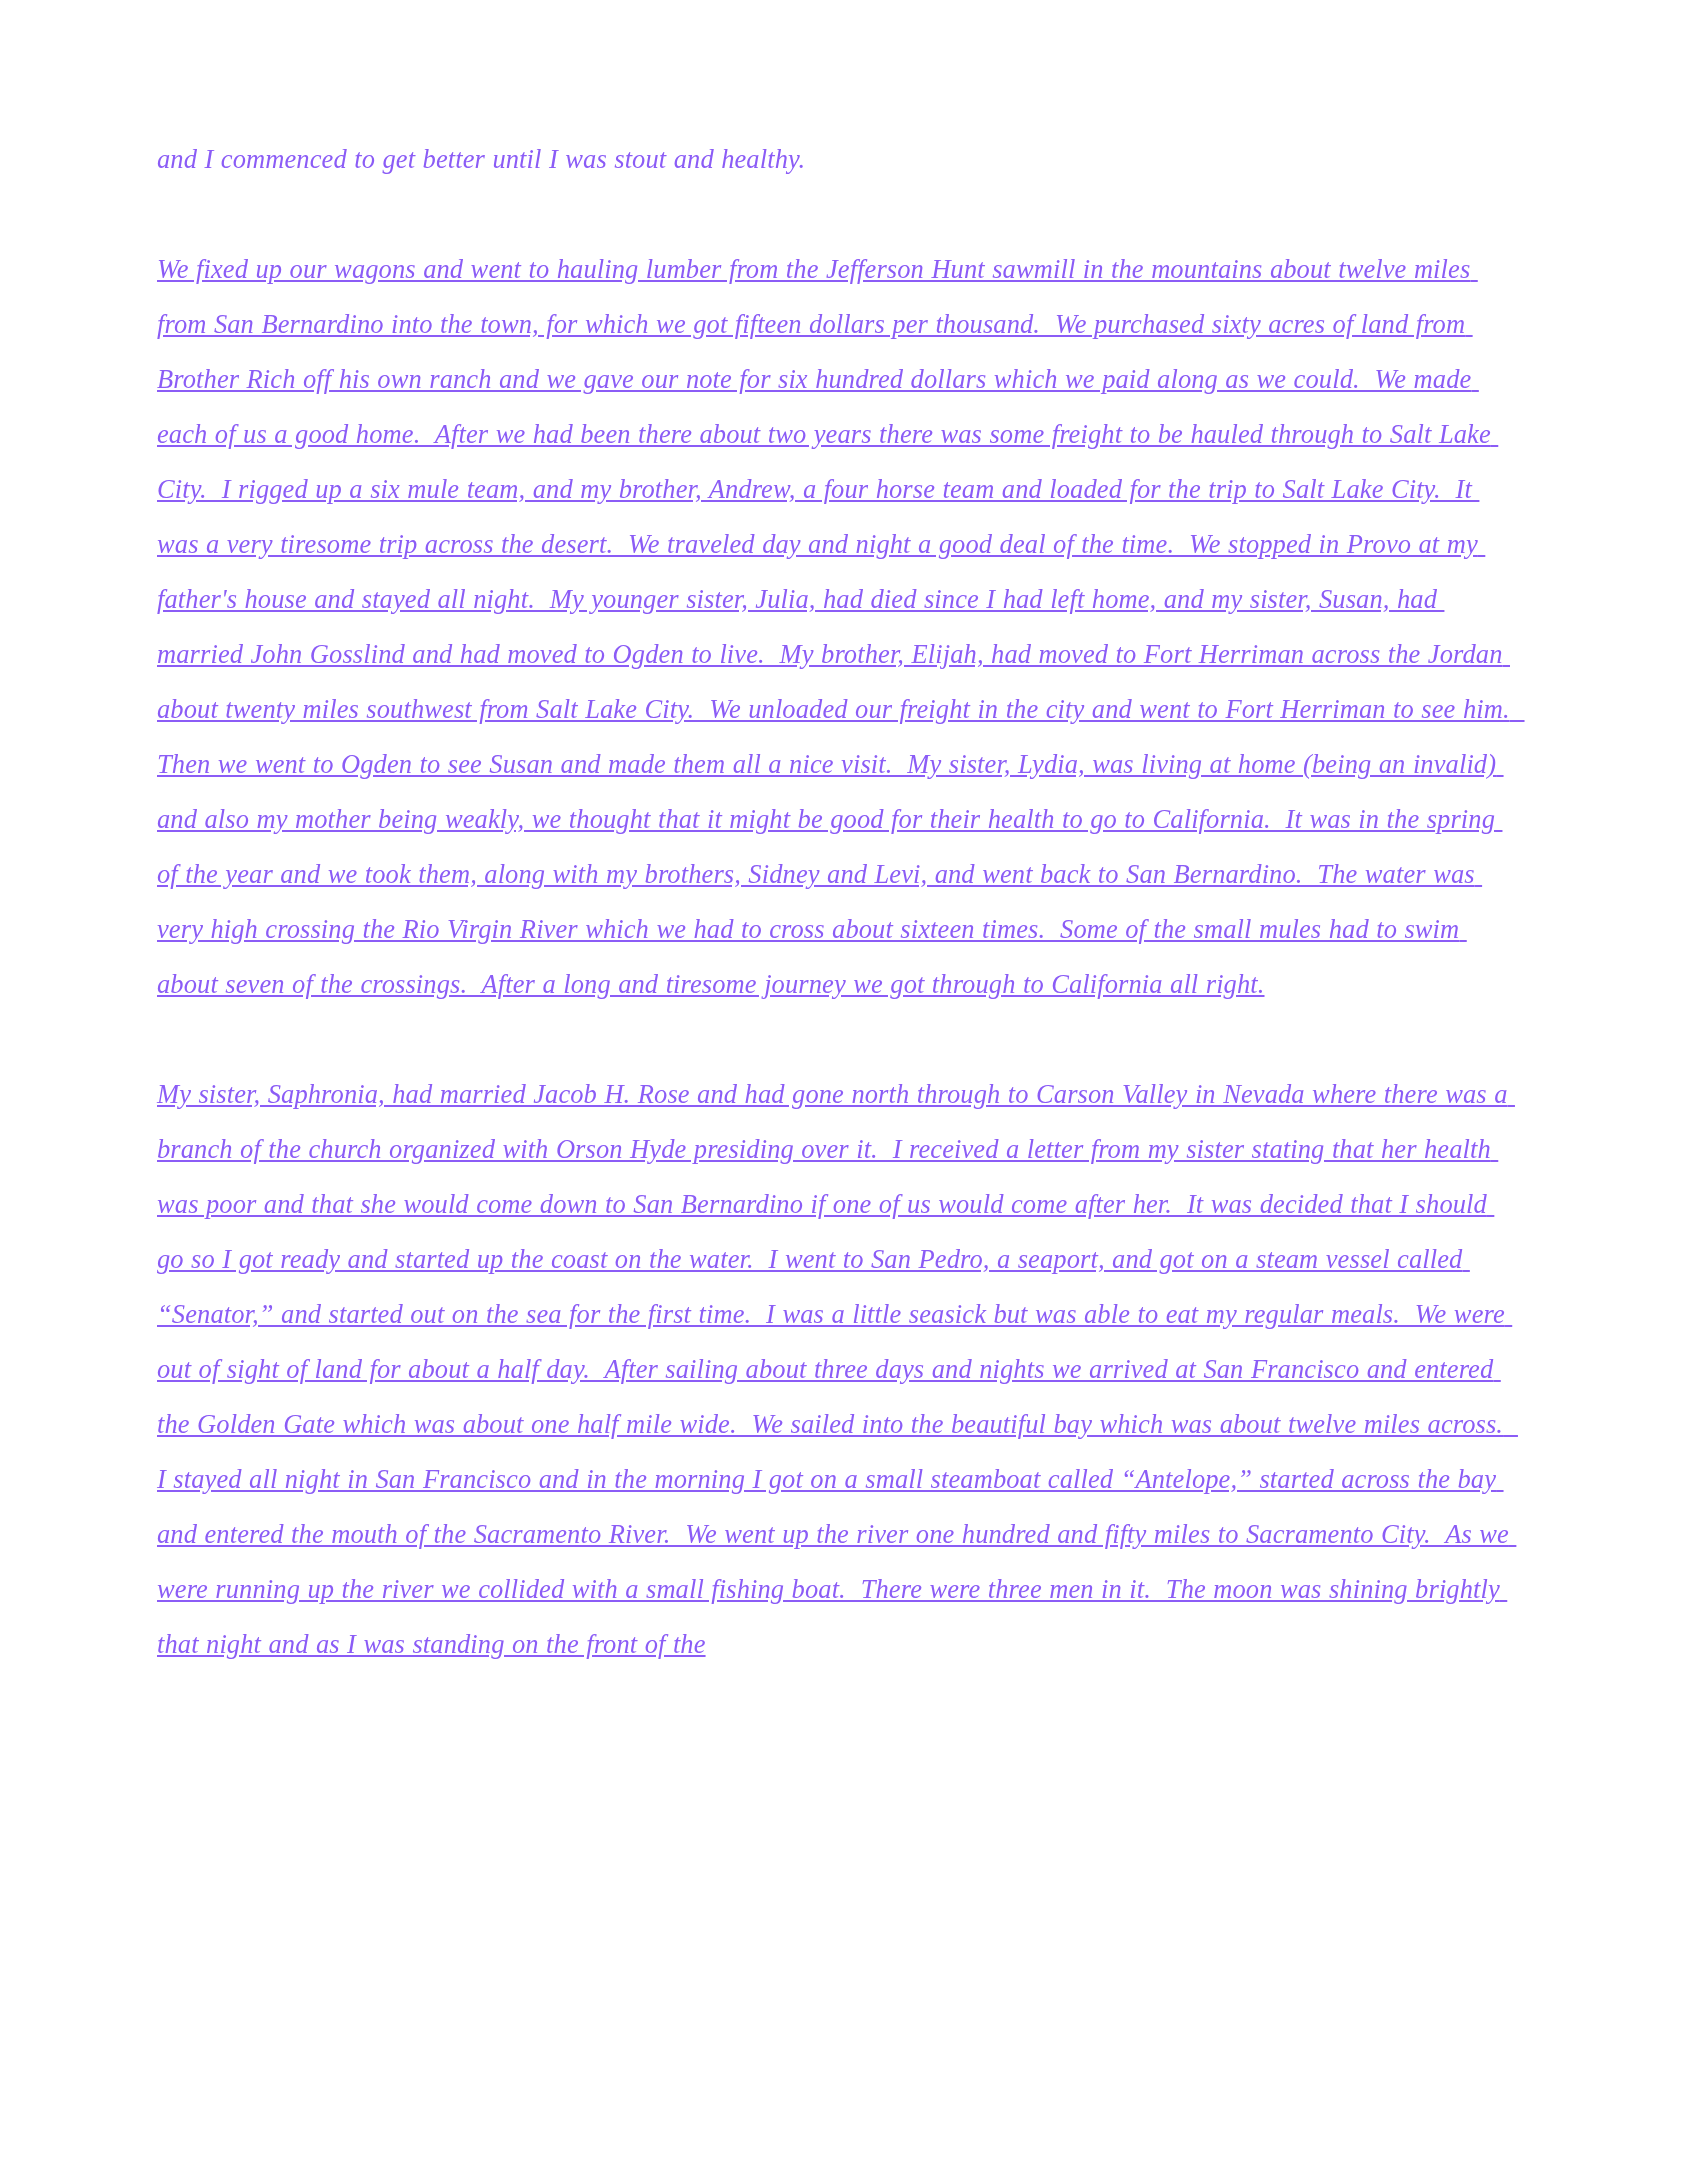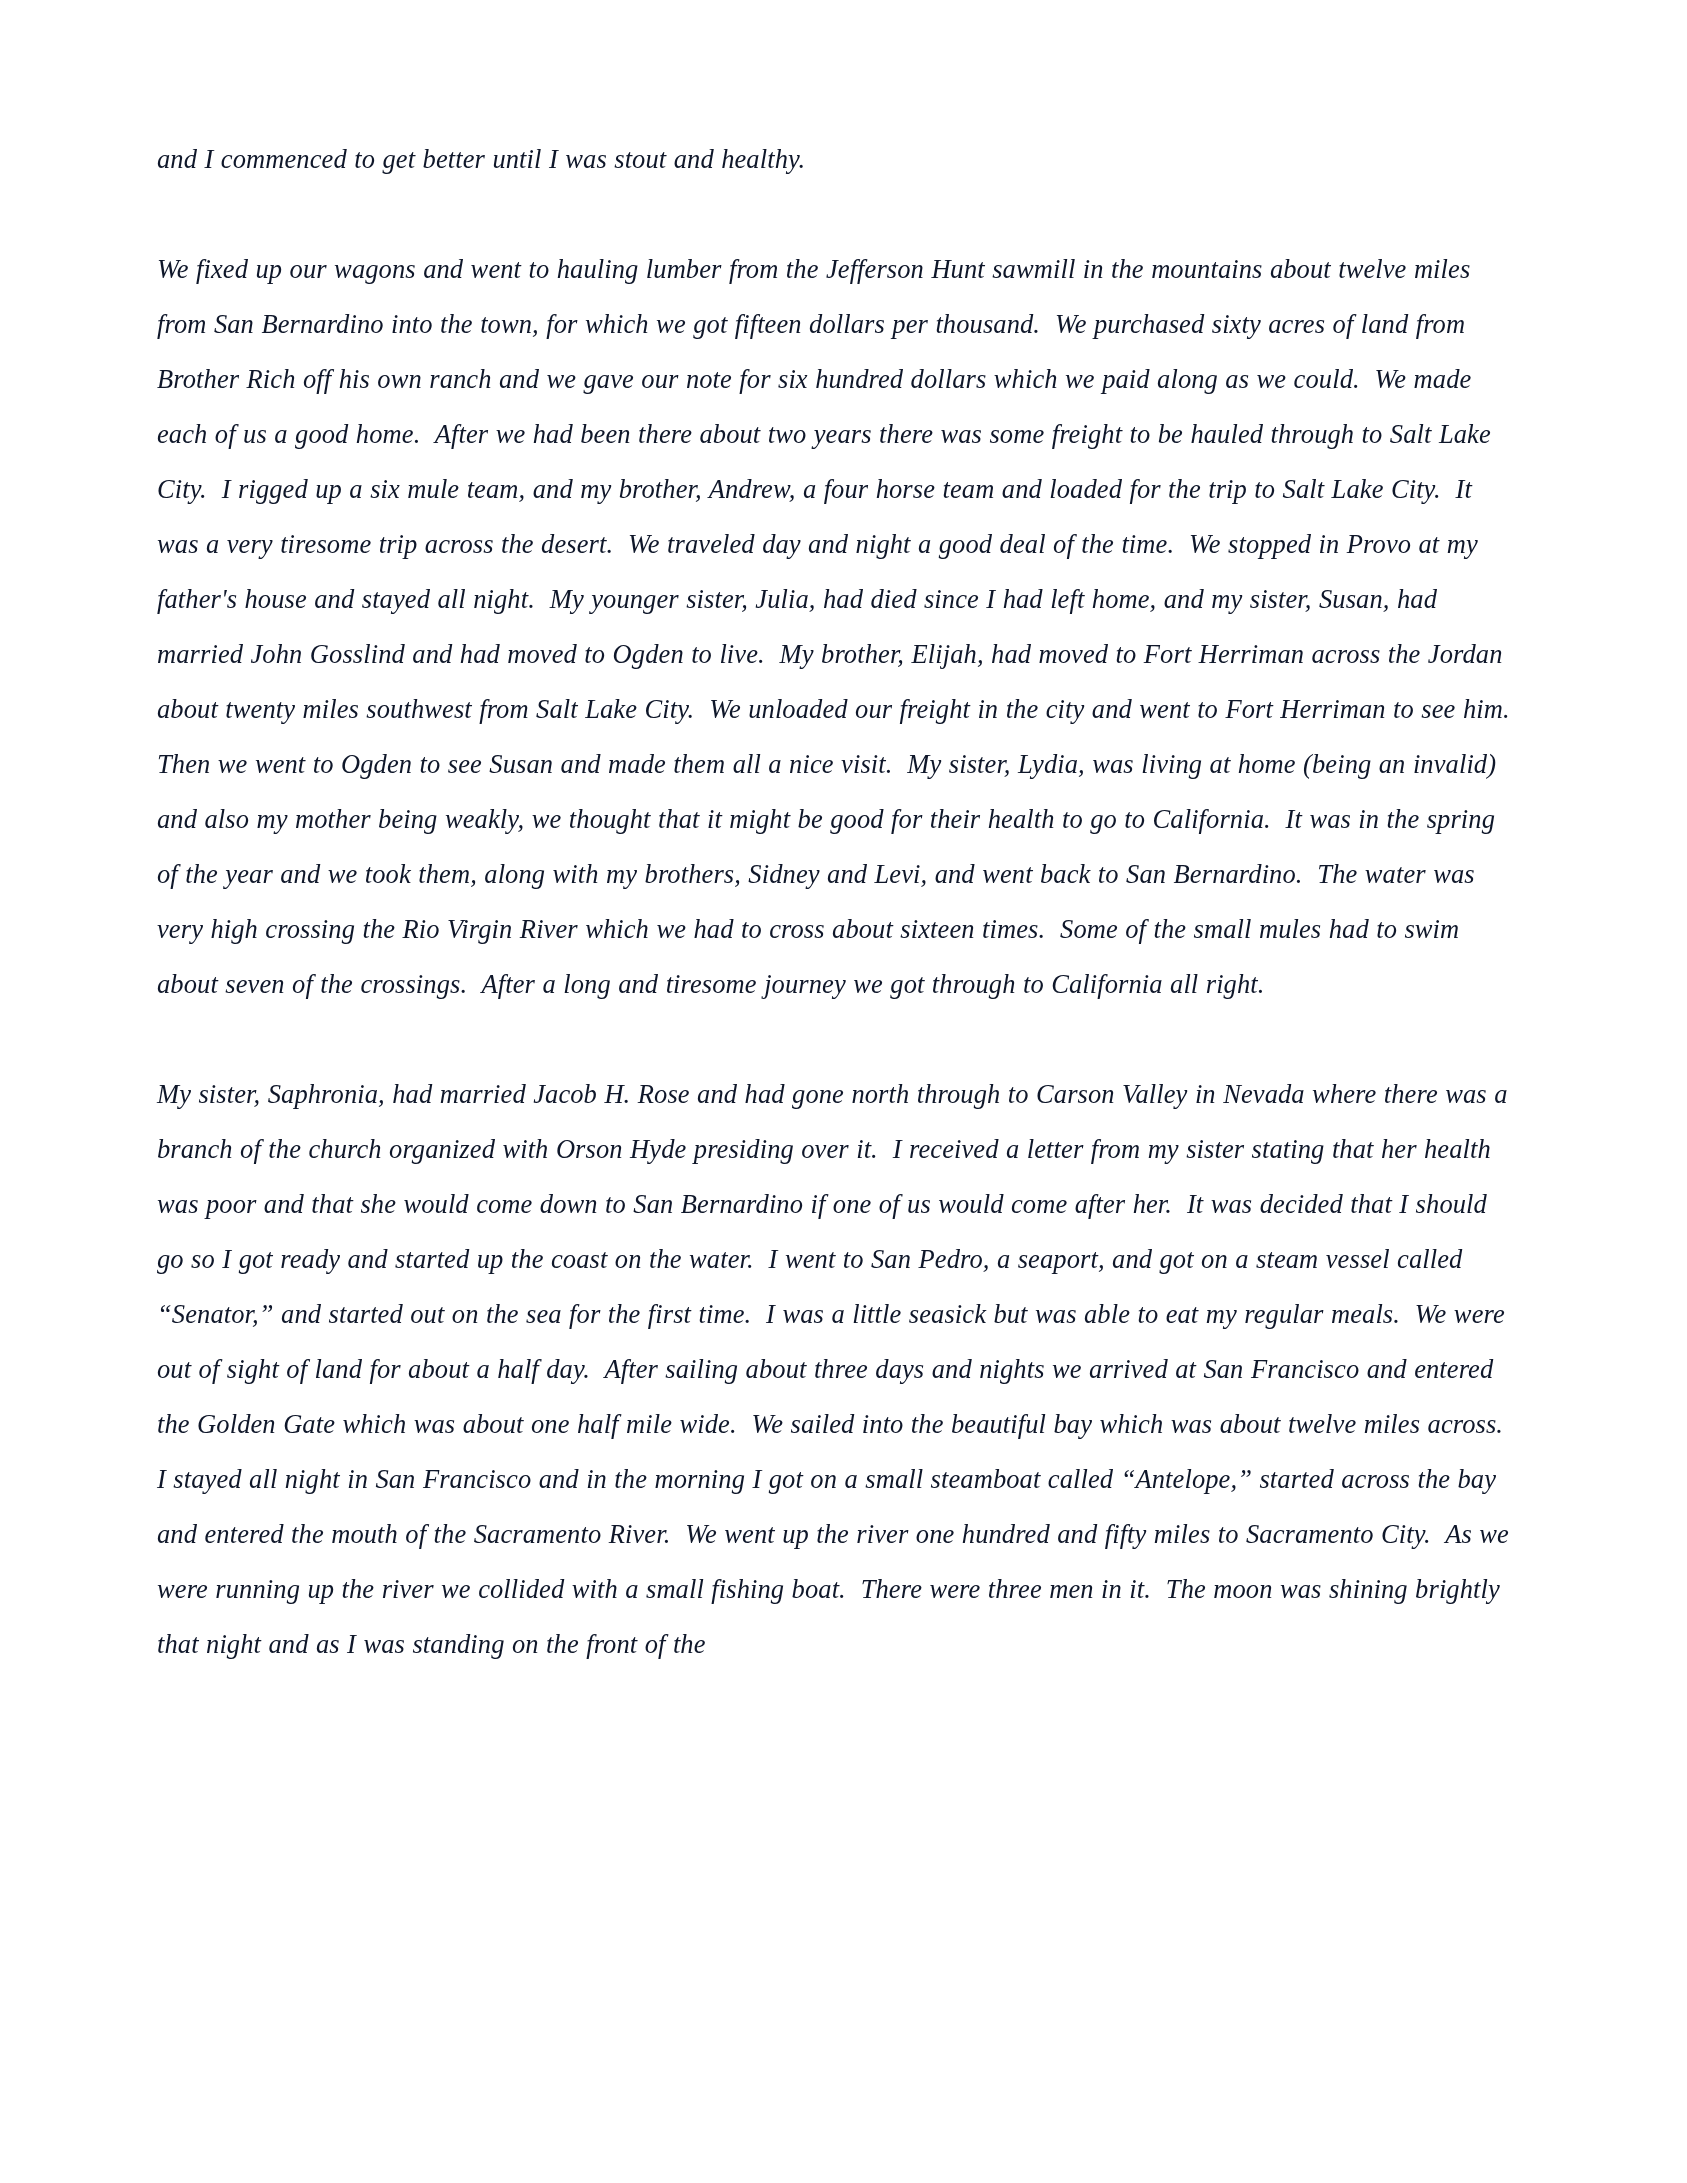--- a/index.html
+++ b/index.html
@@ -19,29 +19,30 @@
     position: absolute;
     left: 157px;
     top: 132px;
     width: 1356px;
   }
   .para {
     font-family: "Liberation Serif", "DejaVu Serif", serif;
     font-style: italic;
     font-size: 26.5px;
     line-height: 55px;
-    color: #0f172a;
+    color: #8b5cf6;
     text-align: left;
     margin: 0;
     white-space: pre-wrap;
     letter-spacing: 0.1px;
     word-spacing: 0.7px;
   }
   .para + .para {
     margin-top: 55px;
+    text-decoration: underline;
   }
 </style>
 </head>
 <body>
 
 <div class="page">
   <div class="text-block">
     <p class="para">and I commenced to get better until I was stout and healthy.</p>
     <p class="para">We fixed up our wagons and went to hauling lumber from the Jefferson Hunt sawmill in the mountains about twelve miles from San Bernardino into the town, for which we got fifteen dollars per thousand.  We purchased sixty acres of land from Brother Rich off his own ranch and we gave our note for six hundred dollars which we paid along as we could.  We made each of us a good home.  After we had been there about two years there was some freight to be hauled through to Salt Lake City.  I rigged up a six mule team, and my brother, Andrew, a four horse team and loaded for the trip to Salt Lake City.  It was a very tiresome trip across the desert.  We traveled day and night a good deal of the time.  We stopped in Provo at my father's house and stayed all night.  My younger sister, Julia, had died since I had left home, and my sister, Susan, had married John Gosslind and had moved to Ogden to live.  My brother, Elijah, had moved to Fort Herriman across the Jordan about twenty miles southwest from Salt Lake City.  We unloaded our freight in the city and went to Fort Herriman to see him.  Then we went to Ogden to see Susan and made them all a nice visit.  My sister, Lydia, was living at home (being an invalid) and also my mother being weakly, we thought that it might be good for their health to go to California.  It was in the spring of the year and we took them, along with my brothers, Sidney and Levi, and went back to San Bernardino.  The water was very high crossing the Rio Virgin River which we had to cross about sixteen times.  Some of the small mules had to swim about seven of the crossings.  After a long and tiresome journey we got through to California all right.</p>
     <p class="para">My sister, Saphronia, had married Jacob H. Rose and had gone north through to Carson Valley in Nevada where there was a branch of the church organized with Orson Hyde presiding over it.  I received a letter from my sister stating that her health was poor and that she would come down to San Bernardino if one of us would come after her.  It was decided that I should go so I got ready and started up the coast on the water.  I went to San Pedro, a seaport, and got on a steam vessel called “Senator,” and started out on the sea for the first time.  I was a little seasick but was able to eat my regular meals.  We were out of sight of land for about a half day.  After sailing about three days and nights we arrived at San Francisco and entered the Golden Gate which was about one half mile wide.  We sailed into the beautiful bay which was about twelve miles across.  I stayed all night in San Francisco and in the morning I got on a small steamboat called “Antelope,” started across the bay and entered the mouth of the Sacramento River.  We went up the river one hundred and fifty miles to Sacramento City.  As we were running up the river we collided with a small fishing boat.  There were three men in it.  The moon was shining brightly that night and as I was standing on the front of the</p>

